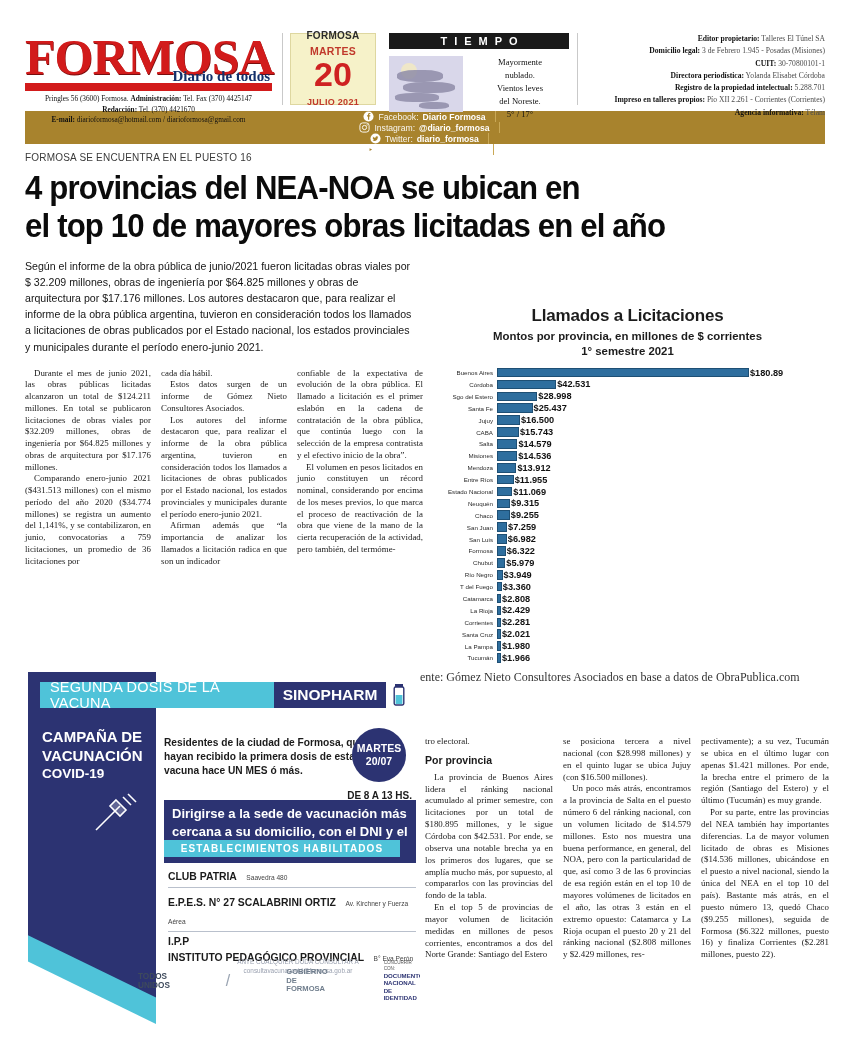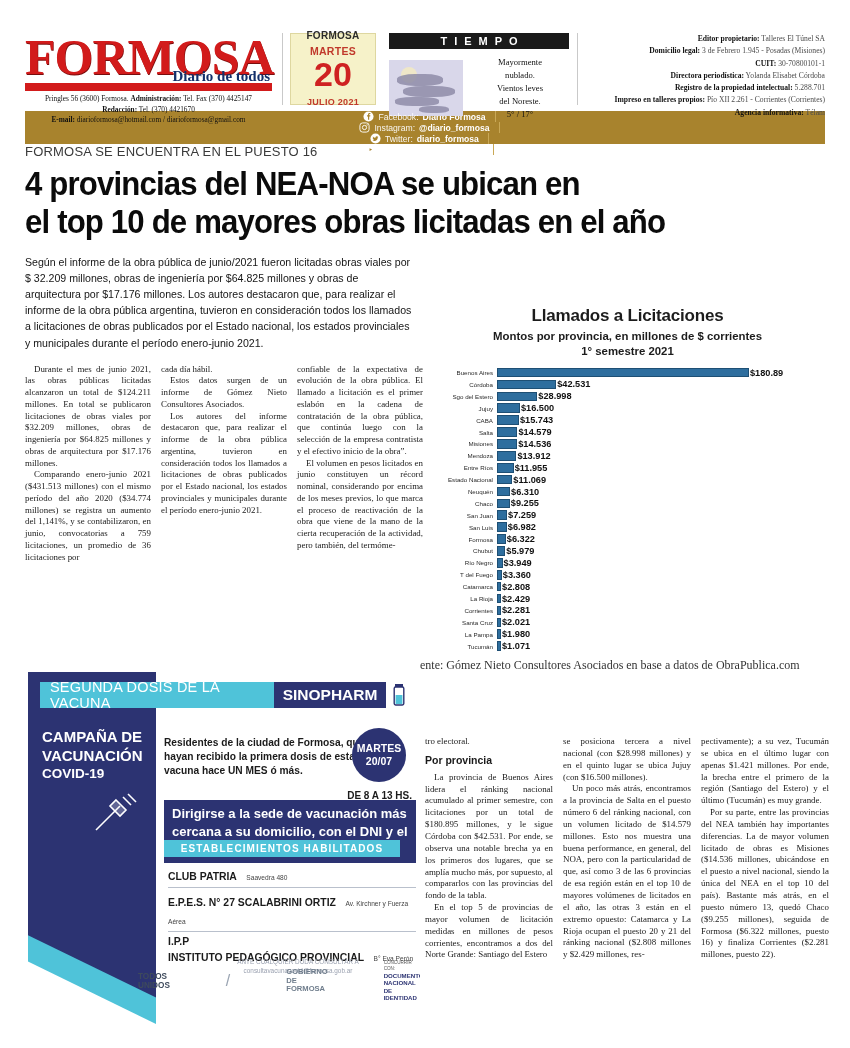--- a/index.html
+++ b/index.html
@@ -41,21 +41,21 @@
     text-align: center; padding: 3px 0 4px; display: flex; flex-direction: column; justify-content: center;
   }
   .mh-date .d1 { font-size: 10px; font-weight: bold; color: #2b2b2b; letter-spacing: .3px; }
   .mh-date .dsep { height: 1px; background: #cfc68c; margin: 2px 8px; }
   .mh-date .d2 { font-size: 10.5px; font-weight: bold; color: #c0392b; letter-spacing: .3px; }
   .mh-date .d3 { font-size: 34px; font-weight: bold; color: #cf2222; line-height: 1.05; font-family: "Liberation Sans", sans-serif; }
   .mh-date .d4 { font-size: 9px; font-weight: bold; color: #c0392b; letter-spacing: .3px; }
 
   .mh-weather { width: 195px; border-right: 1px solid #c9c9c9; padding: 0 8px 0 6px; }
   .wx-band { background: #1a1a1a; color: #fff; font-size: 11px; font-weight: bold; letter-spacing: 7px; text-align: center; padding: 2px 0 2px 7px; }
-  .wx-body { display: flex; margin-top: 7px; gap: 8px; align-items: center; }
+  .wx-body { display: flex; margin-top: 7px; gap: 8px; align-items: flex-start; }
   .wx-img { width: 74px; height: 56px; background: #d9d7ea; position: relative; overflow: hidden; flex: none; }
   .wx-img .cloud { position: absolute; background: #8e8ca8; border-radius: 40%; opacity: .85; }
   .wx-img .sun { position: absolute; width: 16px; height: 16px; border-radius: 50%; background: #efe7c8; top: 7px; left: 12px; }
   .wx-txt { font-family: "Liberation Serif", serif; font-size: 8.6px; line-height: 1.5; text-align: center; flex: 1; }
 
   .mh-imprint { flex: 1; font-family: "Liberation Serif", serif; font-size: 7.6px; line-height: 1.62; text-align: right; padding-left: 10px; }
   .mh-imprint b { font-weight: bold; }
   .mh-imprint span { color: #4a4a4a; }
 
   
@@ -63,21 +63,21 @@
     height: 33px; background: #a8832d; margin-top: 6px;
     display: flex; align-items: center; color: #fff; font-size: 8.6px; flex-direction: column;
   }
   .soc-item { display: flex; align-items: center; gap: 4px; padding: 0 9px; border-right: 1px solid #c9a856; height: 13px; }
   .soc-item:last-child { border-right: none; }
   .soc-item .lbl { font-weight: normal; opacity: .92; }
   .soc-item .val { font-weight: bold; }
   .soc-ic { width: 11px; height: 11px; display: inline-block; flex: none; }
 
   
-  .kicker { font-size: 13px; letter-spacing: .2px; color: #3a3a3a; font-weight: normal; }
+  .kicker { font-size: 10px; letter-spacing: .2px; color: #3a3a3a; margin-top: 8px; font-weight: normal; }
   h1.headline {
     font-family: "Liberation Sans", sans-serif;
     font-weight: bold; font-size: 33.5px; line-height: 1.12;
     letter-spacing: -0.9px; margin-top: 6px; color: #0b0b0b;
     transform: scaleX(0.93); transform-origin: left center;
   }
 
   
   .lead {
     width: 390px; font-size: 10.6px; line-height: 1.52; margin-top: 14px; color: #151515;
@@ -259,20 +259,21 @@
 
   <div class="cols3">
     <div class="col">
       <p>Durante el mes de junio 2021, las obras públicas licitadas alcanzaron un total de $124.211 millones. En total se publicaron licitaciones de obras viales por $32.209 millones, obras de ingeniería por $64.825 millones y obras de arquitectura por $17.176 millones.</p>
       <p>Comparando enero-junio 2021 ($431.513 millones) con el mismo período del año 2020 ($34.774 millones) se registra un aumento del 1,141%, y se contabilizaron, en junio, convocatorias a 759 licitaciones, un promedio de 36 licitaciones por</p>
     </div>
     <div class="col">
       <p class="noindent">cada día hábil.</p>
       <p>Estos datos surgen de un informe de Gómez Nieto Consultores Asociados.</p>
       <p>Los autores del informe destacaron que, para realizar el informe de la obra pública argentina, tuvieron en consideración todos los llamados a licitaciones de obras publicados por el Estado nacional, los estados provinciales y municipales durante el período enero-junio 2021.</p>
+      <p>Afirman además que “la importancia de analizar los llamados a licitación radica en que son un indicador</p>
     </div>
     <div class="col">
       <p class="noindent">confiable de la expectativa de evolución de la obra pública. El llamado a licitación es el primer eslabón en la cadena de contratación de la obra pública, que continúa luego con la selección de la empresa contratista y el efectivo inicio de la obra”.</p>
       <p>El volumen en pesos licitados en junio constituyen un récord nominal, considerando por encima de los meses previos, lo que marca el proceso de reactivación de la obra que viene de la mano de la cierta recuperación de la actividad, pero también, del termóme-</p>
     </div>
   </div>
 
   <div class="chart-wrap">
     <div class="ch-title">Llamados a Licitaciones</div>
     <div class="ch-sub">
@@ -295,20 +296,27 @@
           </div>
         </div>
         <div class="ch-row">
           <div class="ch-lab">Sgo del Estero</div>
           <div class="ch-barwrap">
             <div class="ch-bar" style="width: 40.32px; background: rgb(46, 110, 158);"></div>
             <div class="ch-val">$28.998</div>
           </div>
         </div>
         <div class="ch-row">
+          <div class="ch-lab">Santa Fe</div>
+          <div class="ch-barwrap">
+            <div class="ch-bar" style="width: 35.532px; background: rgb(46, 110, 158);"></div>
+            <div class="ch-val">$25.437</div>
+          </div>
+        </div>
+        <div class="ch-row">
           <div class="ch-lab">Jujuy</div>
           <div class="ch-barwrap">
             <div class="ch-bar" style="width: 22.932px; background: rgb(46, 110, 158);"></div>
             <div class="ch-val">$16.500</div>
           </div>
         </div>
         <div class="ch-row">
           <div class="ch-lab">CABA</div>
           <div class="ch-barwrap">
             <div class="ch-bar" style="width: 21.924px; background: rgb(46, 110, 158);"></div>
@@ -347,21 +355,21 @@
           <div class="ch-lab">Estado Nacional</div>
           <div class="ch-barwrap">
             <div class="ch-bar" style="width: 15.372px; background: rgb(46, 110, 158);"></div>
             <div class="ch-val">$11.069</div>
           </div>
         </div>
         <div class="ch-row">
           <div class="ch-lab">Neuquén</div>
           <div class="ch-barwrap">
             <div class="ch-bar" style="width: 13.104px; background: rgb(46, 110, 158);"></div>
-            <div class="ch-val">$6.310</div>
+            <div class="ch-val">$9.315</div>
           </div>
         </div>
         <div class="ch-row">
           <div class="ch-lab">Chaco</div>
           <div class="ch-barwrap">
             <div class="ch-bar" style="width: 12.852px; background: rgb(46, 110, 158);"></div>
             <div class="ch-val">$9.255</div>
           </div>
         </div>
         <div class="ch-row">
@@ -438,21 +446,21 @@
           <div class="ch-lab">La Pampa</div>
           <div class="ch-barwrap">
             <div class="ch-bar" style="width: 4px; background: rgb(46, 110, 158);"></div>
             <div class="ch-val">$1.980</div>
           </div>
         </div>
         <div class="ch-row">
           <div class="ch-lab">Tucumán</div>
           <div class="ch-barwrap">
             <div class="ch-bar" style="width: 4px; background: rgb(46, 110, 158);"></div>
-            <div class="ch-val">$1.071</div>
+            <div class="ch-val">$1.966</div>
           </div>
         </div>
       </div>
     <div class="ch-src">ente: Gómez Nieto Consultores Asociados en base a datos de ObraPublica.com</div>
   </div>
 
   <div class="ad">
     <div class="ad-left"></div>
 
     <div class="ad-topbar">

